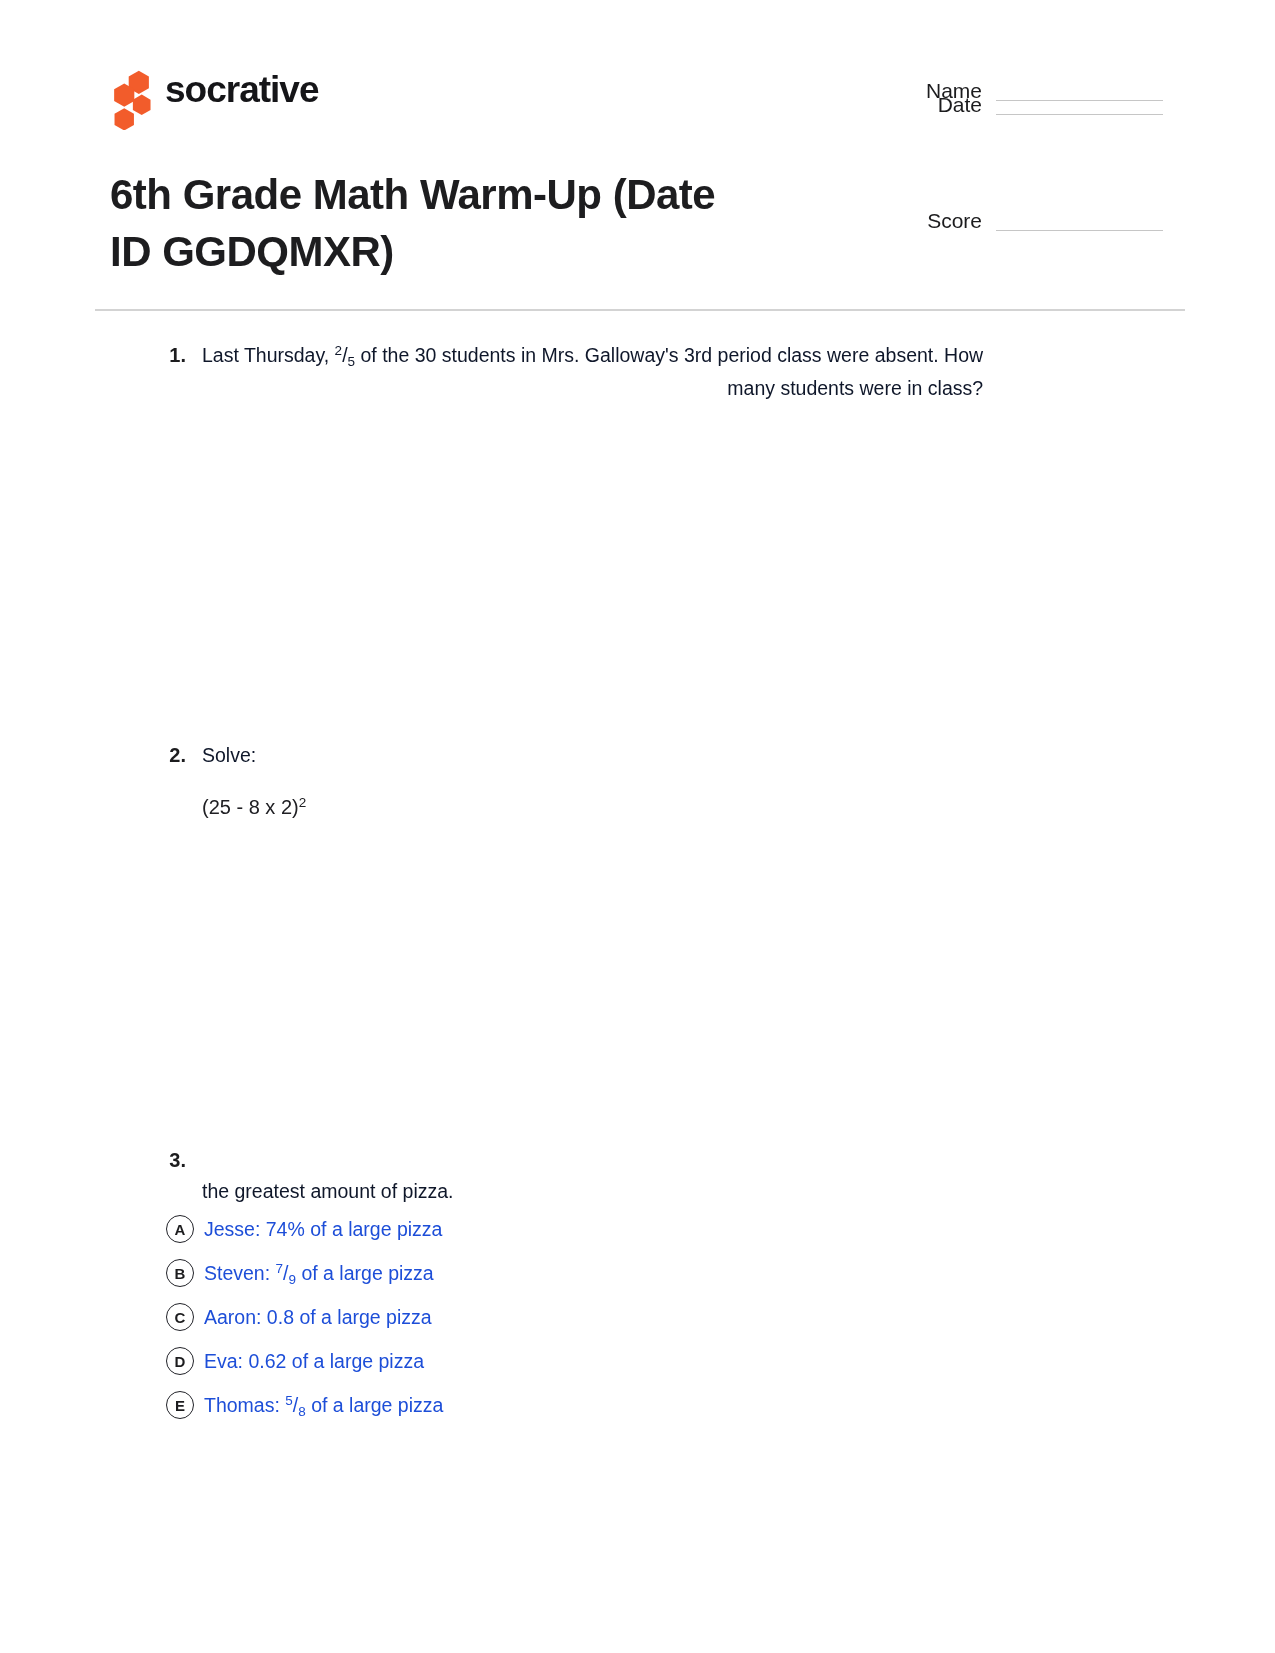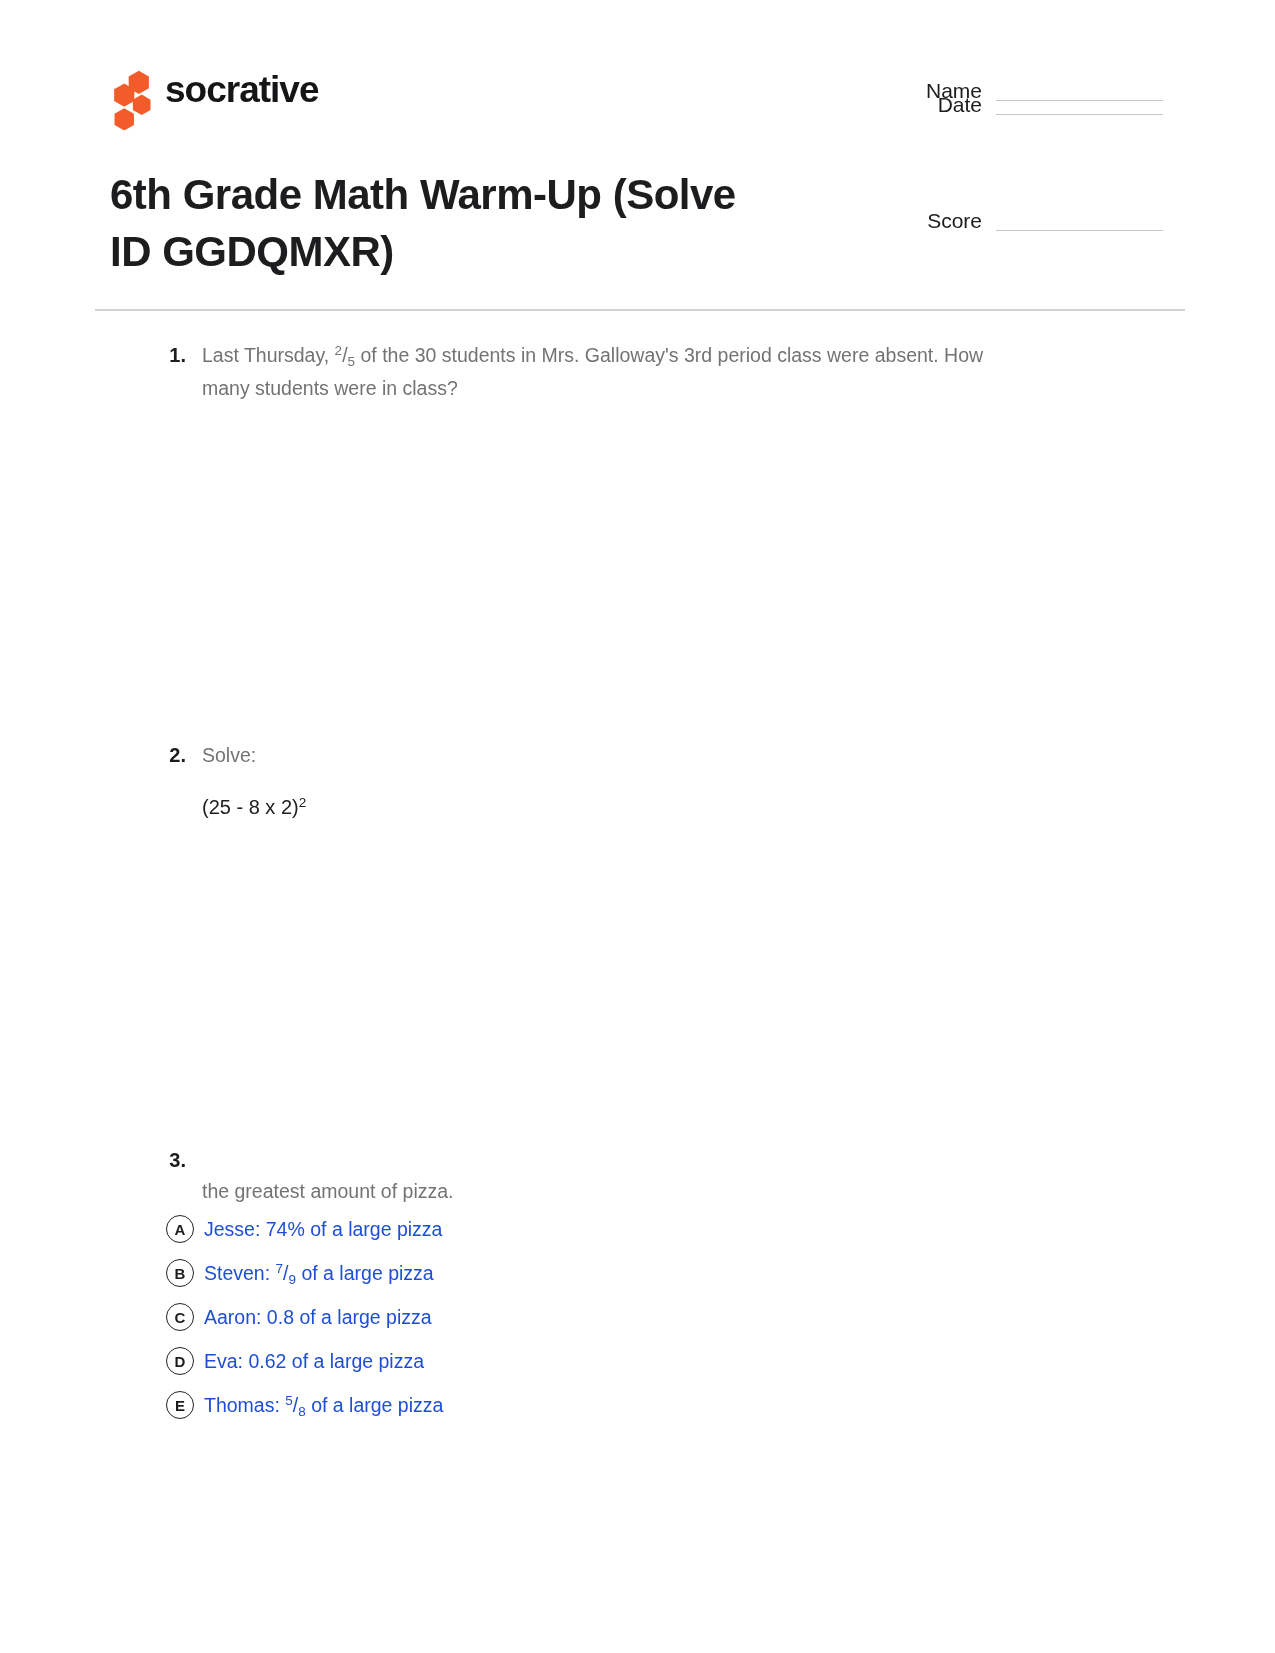--- a/index.html
+++ b/index.html
@@ -93,21 +93,22 @@
     text-align: right;
     margin-right: 16px;
     font-size: 20px;
     font-weight: 700;
     line-height: 31px;
     color: #1c1c1e;
   }
   .qtext {
     font-size: 19.5px;
     line-height: 31px;
-    color: #737373;
+    color: #0f172a;
+    text-align: right;
   }
   .q1 { left: 156px; top: 340px; width: 1010px; }
   .q2 { left: 156px; top: 740px; width: 600px; }
   .q3 { left: 156px; top: 1145px; width: 1010px; }
 
   .expression {
     position: absolute;
     left: 202px; top: 792px;
     font-size: 20px;
     line-height: 31px;
@@ -170,21 +171,21 @@
   </div>
   <div class="field-row row-date">
     <span class="field-label">Date</span>
     <span class="field-line"></span>
   </div>
   <div class="field-row row-score">
     <span class="field-label">Score</span>
     <span class="field-line"></span>
   </div>
 
-  <h1 class="title"><span>6th Grade Math Warm-Up (Solve</span><br><span>ID GGDQMXR)</span></h1>
+  <h1 class="title"><span>6th Grade Math Warm-Up (Date</span><br><span>ID GGDQMXR)</span></h1>
 
   <hr class="divider">
 
   <section class="question q1">
     <span class="qnum">1.</span>
     <div class="qtext"><span>Last Thursday, </span><span class="seg-sup">2</span><span>/</span><span class="seg-sub">5</span><span> of the 30 students in Mrs. Galloway's 3rd period class were absent. How</span><br><span>many students were in class?</span></div>
   </section>
 
   <section class="question q2">
     <span class="qnum">2.</span>

